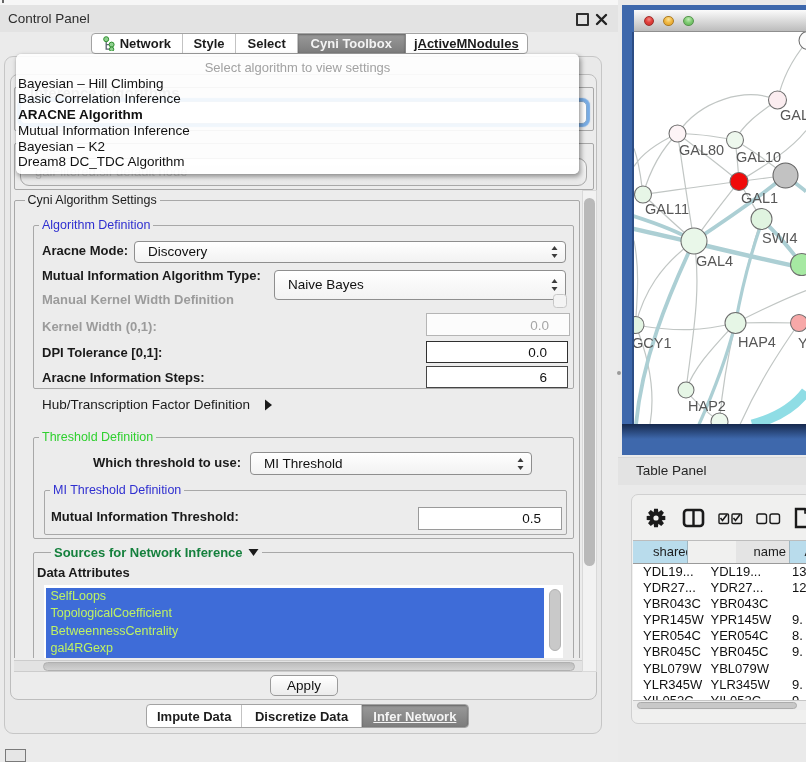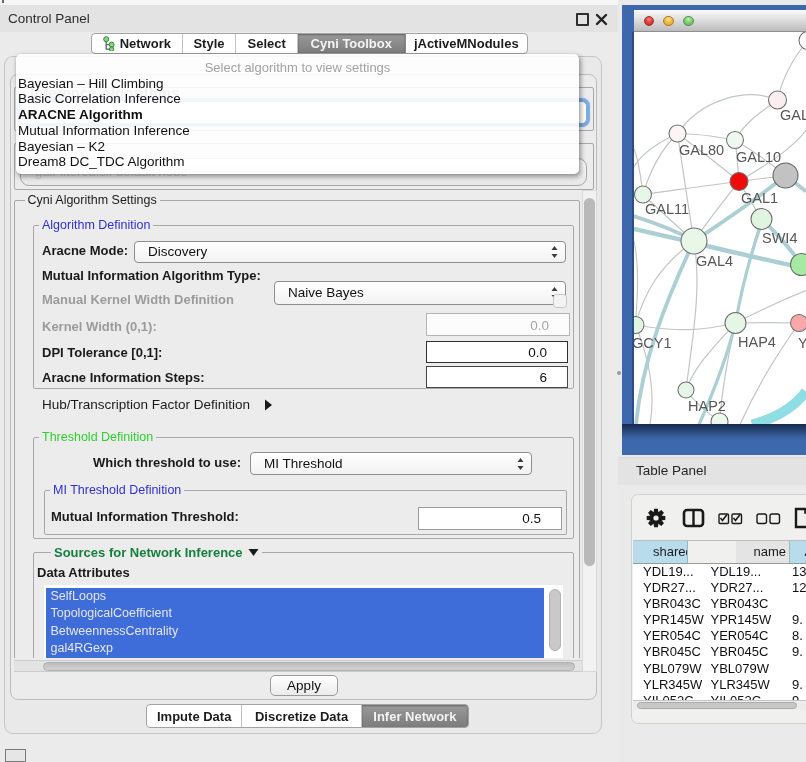--- a/index.html
+++ b/index.html
@@ -18,21 +18,21 @@
   #cp-float-btn { left:576px; top:8px; width:13px; height:13px; border:2px solid #2e2e2e; border-radius:1px; background:transparent; }
   #cp-close-btn { left:595px; top:8px; width:13px; height:13px; }
 
   
   #panelA { left:4px; top:56px; width:598px; height:678px; background:#e9e9e9; border:1px solid #c6c6c6; border-radius:9px; }
   #panelB { left:10px; top:74px; width:587px; height:626px; background:#ececec; border:1px solid #bdbdbd; border-radius:8px; }
 
   
   .seg-bar { display:flex; background:#ffffff; border:1px solid #a3a3a3; border-radius:4px; overflow:hidden; }
   .seg { display:flex; align-items:center; justify-content:center; font-size:13px; font-weight:bold; color:#1c1c1c; border-right:1px solid #c3c3c3; height:100%; }
-  .seg:last-child { border-right:none; }
+  .seg:last-child { border-right:none;text-decoration:underline; }
   .seg.selected { background:linear-gradient(#9a9a9a,#7c7c7c); color:#f4f4f4; box-shadow:inset 0 1px 2px rgba(0,0,0,.35); border-right-color:#8a8a8a; }
   #top-tabs { left:91px; top:32.5px; width:437px; height:21.5px; }
   #bottom-tabs { left:146px; top:704px; width:323px; height:24px; }
 
   
   #ghost-label { left:30px; top:84px; font-size:15px; font-weight:bold; color:#828282; }
   .groupbox { position:absolute; border:1px solid #a8a8a8; border-radius:2px; }
   .gtitle { position:absolute; top:-8px; left:5px; background:#ececec; padding:0 3px; font-size:12.5px; line-height:15px; color:#1b1b1b; white-space:nowrap; }
   .gtitle svg { display:inline-block; }
   #bg-group1 { left:14px; top:87px; width:580px; height:44px; }
@@ -67,21 +67,21 @@
   .tfield.strong { border:1.8px solid #303030; }
   .tfield.disabled { background:#fcfcfc; border:1px solid #b5b5b5; }
   .tfield.disabled .tval { color:#a6a6a6; }
   .tfield .tval { position:absolute; right:20px; top:50%; transform:translateY(-50%); }
   .checkbox { position:absolute; width:14px; height:14px; border:1px solid #c6c6c6; background:#f3f3f3; border-radius:3.5px; }
 
   
   #row-aracne-label { left:8px; top:17px; }
   #combo-aracne { left:100px; top:14.5px; width:432px; height:22.5px; }
   #row-miat-label { left:8px; top:41.5px; }
-  #combo-miat { left:240px; top:55px; width:292px; height:24px; }
+  #combo-miat { left:240px; top:44px; width:292px; height:30px; }
   #row-manual-label { left:8px; top:66px; }
   #chk-manual { left:519px; top:67.5px; }
   #row-kernel-label { left:8px; top:92.5px; }
   #field-kernel { left:392px; top:87px; width:144px; height:23px; }
   #row-dpi-label { left:8px; top:118.5px; }
   #field-dpi { left:392px; top:114.5px; width:142px; height:22.5px; }
   #row-steps-label { left:8px; top:143.5px; }
   #field-steps { left:392px; top:139.5px; width:142px; height:22.5px; border-width:1.2px; border-color:#454545; }
 
   
@@ -91,21 +91,21 @@
   
   #which-label { left:59px; top:17px; }
   #combo-which { left:216px; top:14px; width:282px; height:23px; }
   
   #mit-label { left:6px; top:18px; }
   #field-mit { left:373px; top:15.5px; width:144px; height:23.5px; }
 
   
   #da-label { left:3px; top:12px; }
   #attr-list { left:10px; top:31.5px; width:519px; height:74.5px; background:#fff; overflow:hidden; padding-top:3.5px; }
-  .attr-item { height:17.4px; line-height:17.4px; font-size:12.5px; color:#e5e5e5; background:#3e6cd8; width:498px; margin-left:2px; padding-left:4.5px; white-space:nowrap; }
+  .attr-item { height:17.4px; line-height:17.4px; font-size:12.5px; color:#bef264; background:#3e6cd8; width:498px; margin-left:2px; padding-left:4.5px; white-space:nowrap; }
   #attr-scrollbar { left:515px; top:36px; width:12px; height:62px; background:#c9c9c9; border:1px solid #b2b2b2; border-radius:6px; }
 
   
   #h-scroll-track { left:14px; top:660px; width:583px; height:12px; background:#e3e3e3; border-top:1px solid #cccccc; border-bottom:1px solid #cccccc; }
   #h-scroll-thumb { left:43px; top:661.5px; width:532px; height:9px; border-radius:4.5px; background:linear-gradient(#bdbdbd,#d2d2d2); border:1px solid #b0b0b0; }
   #v-scroll-track { left:582px; top:190px; width:15px; height:482px; background:#f2f2f2; border:1px solid #d9d9d9; }
   #v-scroll-thumb { left:584px; top:198px; width:11px; height:368px; border-radius:5.5px; background:#b9b9b9; }
 
   #apply-btn { left:270px; top:674.5px; width:68px; height:21.5px; background:linear-gradient(#ffffff,#ebebeb); border:1px solid #9b9b9b; border-radius:5px; font-size:13.5px; color:#101010; text-align:center; line-height:19.5px; }
 

